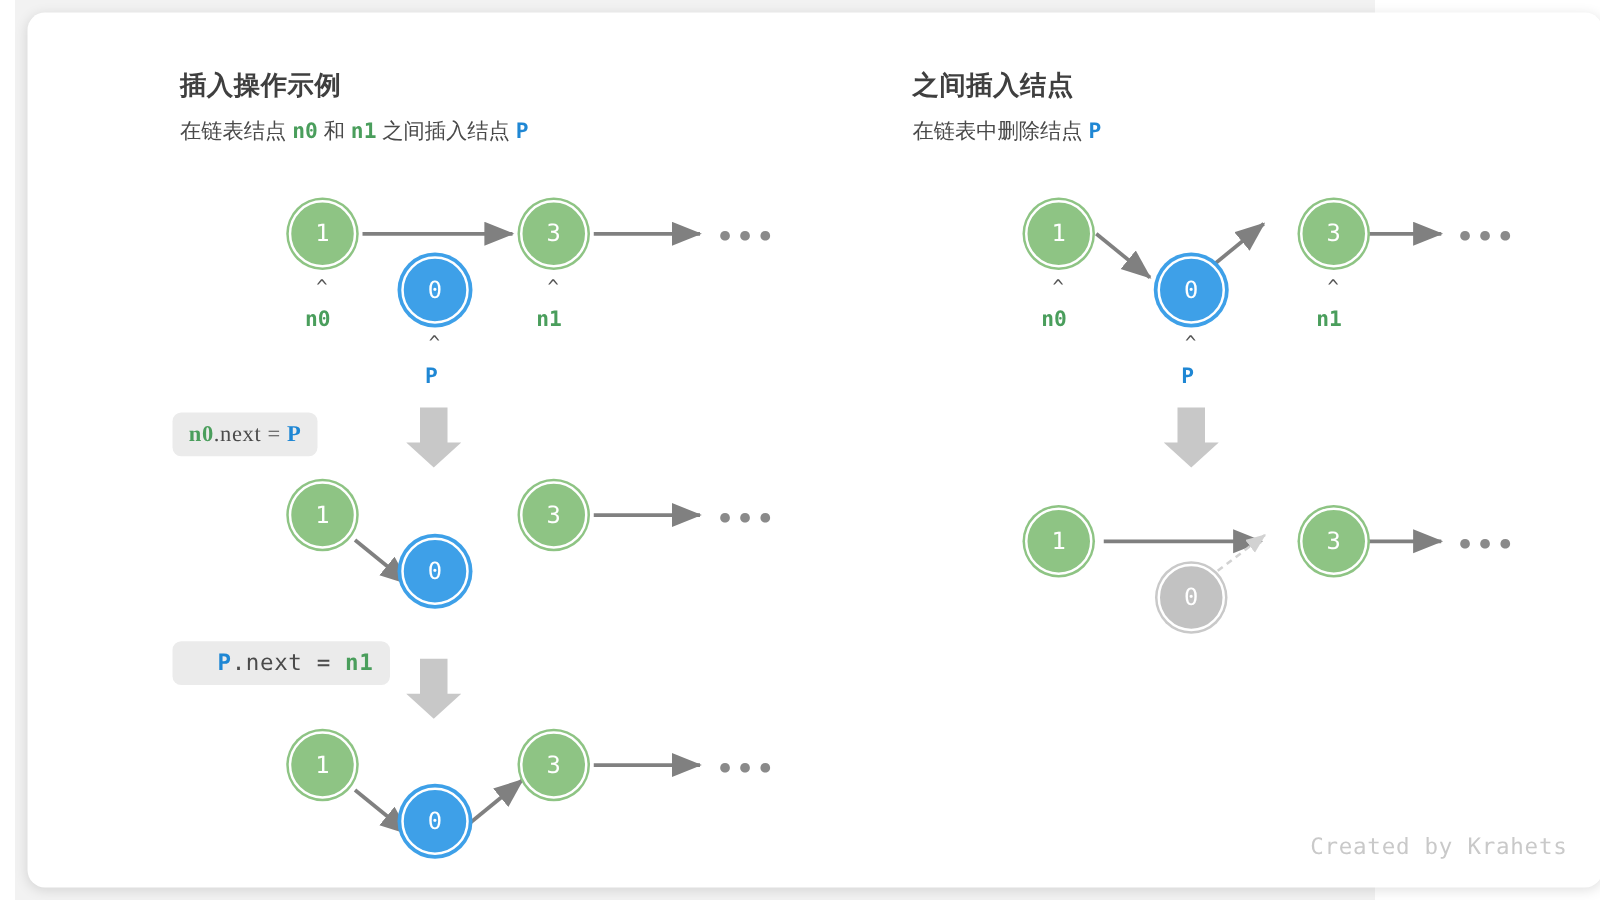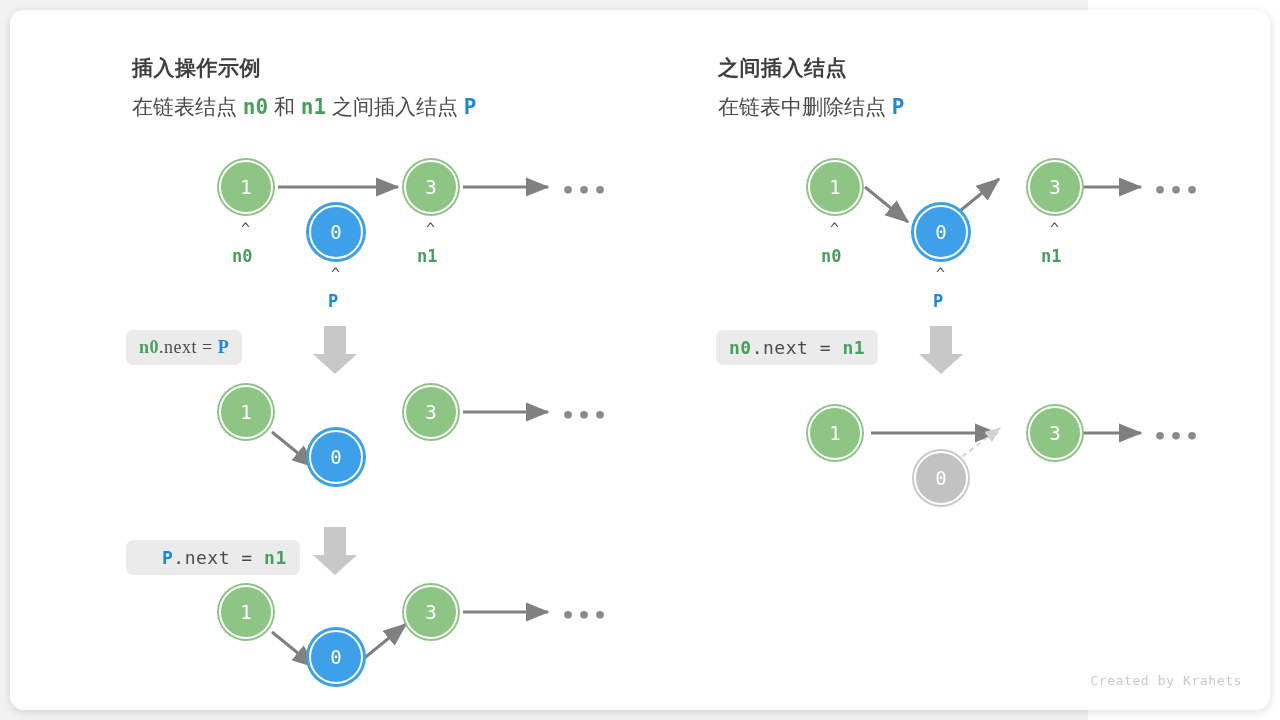--- a/index.html
+++ b/index.html
@@ -11,20 +11,21 @@
     width: 1280px;
     height: 720px;
     font-family: "Liberation Sans", "DejaVu Sans", sans-serif;
     overflow: hidden;
   }
   #page {
     position: relative;
     width: 1088px;
     height: 720px;
     background: #f2f2f2;
+    margin-left: 12px;
   }
   #card {
     position: absolute;
     left: 10px;
     top: 10px;
     width: 1260px;
     height: 700px;
     background: #ffffff;
     border-radius: 14px;
     box-shadow: 0 2px 10px rgba(0,0,0,0.13);
@@ -37,21 +38,21 @@
   .panel-title {
     position: absolute;
     font-size: 21px;
     font-weight: bold;
     color: #3f3f3f;
     letter-spacing: 0.5px;
     white-space: nowrap;
   }
   .panel-subtitle {
     position: absolute;
-    font-size: 21px;
+    font-size: 17px;
     color: #4a4a4a;
     white-space: nowrap;
   }
   .mono {
     font-family: "DejaVu Sans Mono", "Liberation Mono", monospace;
     font-weight: bold;
   }
   .green-t { color: #4a9e5c; }
   .blue-t  { color: #1f87d4; }
 
@@ -122,21 +123,21 @@
     color: #8a8a8a;
     letter-spacing: 2px;
     line-height: 1;
   }
 
   #credit {
     position: absolute;
     right: 28px;
     bottom: 22px;
     font-family: "DejaVu Sans Mono", "Liberation Mono", monospace;
-    font-size: 13px;
+    font-size: 18px;
     color: #c9c9c9;
     letter-spacing: 0.6px;
     white-space: nowrap;
   }
 </style>
 </head>
 <body>
 
 <div id="page">
 <div id="card">
@@ -189,21 +190,21 @@
     <div class="code-chip" style="left:116px; top:320px;font-family:Liberation Serif, serif;"><b class="green-t">n0</b><span>.next = </span><b class="blue-t">P</b></div>
     <svg class="layer">
       <path d="M314,316 L336,316 L336,344 L347,344 L325,364 L303,344 L314,344 z" fill="#c8c8c8"></path>
     </svg>
 
     <div class="node green" style="left:209px; top:375px;">1</div>
     <div class="node blue" style="left:299px; top:420px;">0</div>
     <div class="node green" style="left:394px; top:375px;">3</div>
     <div class="dots" style="left:551px; top:395px;">•••</div>
 
-    <div class="code-chip" style="left:116px; top:530px;padding-left:36px;"><b class="blue-t">P</b><span>.next = </span><b class="green-t">n1</b></div>
+    <div class="code-chip" style="left:116px; top:503px;padding-left:36px;"><b class="blue-t">P</b><span>.next = </span><b class="green-t">n1</b></div>
     <svg class="layer">
       <path d="M314,517 L336,517 L336,545 L347,545 L325,565 L303,545 L314,545 z" fill="#c8c8c8"></path>
     </svg>
 
     <div class="node green" style="left:209px; top:575px;">1</div>
     <div class="node blue" style="left:299px; top:620px;">0</div>
     <div class="node green" style="left:394px; top:575px;">3</div>
     <div class="dots" style="left:551px; top:595px;">•••</div>
   </div>
 
@@ -235,21 +236,20 @@
 
     <div class="caret" style="left:190px; top:212px;">^</div>
     <div class="ptr-label green-t" style="left:181px; top:238px;">n0</div>
 
     <div class="caret" style="left:296px; top:257px;">^</div>
     <div class="ptr-label blue-t" style="left:293px; top:283px;">P</div>
 
     <div class="caret" style="left:410px; top:212px;">^</div>
     <div class="ptr-label green-t" style="left:401px; top:238px;">n1</div>
 
-    <div class="code-chip" style="left:76px; top:320px;"><b class="green-t">n0</b><span>.next = </span><b class="green-t">n1</b></div>
     <svg class="layer">
       <path d="M290,316 L312,316 L312,344 L323,344 L301,364 L279,344 L290,344 z" fill="#c8c8c8"></path>
     </svg>
 
     <div class="node green" style="left:168px; top:396px;">1</div>
     <div class="node gray" style="left:274px; top:441px;">0</div>
     <div class="node green" style="left:388px; top:396px;">3</div>
     <div class="dots" style="left:513px; top:416px;">•••</div>
   </div>
 

